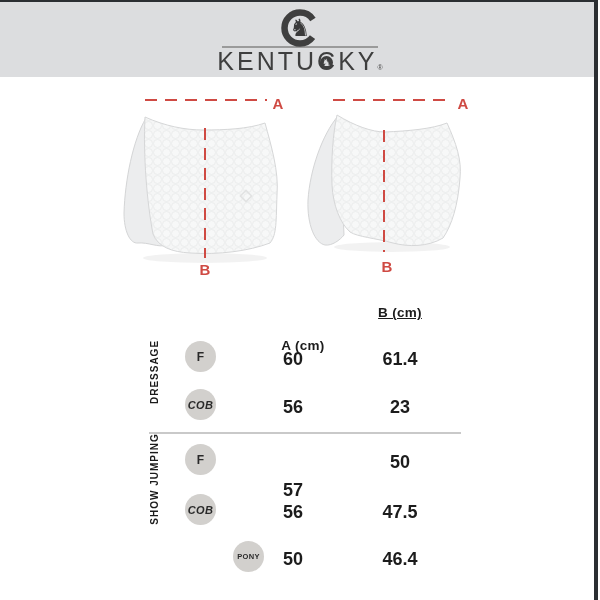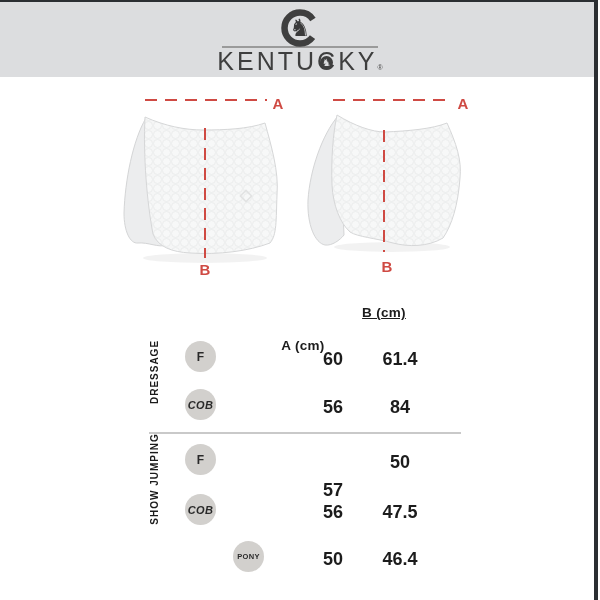--- a/index.html
+++ b/index.html
@@ -50,21 +50,21 @@
     background:#d2d0cd;color:#2a2a2a;font-weight:700;
     display:flex;align-items:center;justify-content:center;letter-spacing:0.3px;
   }
   .size-badge.s-f{font-size:12px;}
   .size-badge.s-cob{font-size:11px;font-style:italic;}
   .size-badge.s-pony{font-size:7.5px;}
   .cell{
     position:absolute;width:80px;text-align:center;
     font-size:18px;font-weight:700;color:#1c1c1c;line-height:1;
   }
-  .cell.col-a{left:263px;text-align:right;}
+  .cell.col-a{left:253px;}
   .cell.col-b{left:360px;}
   .divider{position:absolute;left:149px;top:432px;width:312px;height:1.5px;background:#c9c9c9;}
 </style>
 </head>
 <body>
 
 <div class="stage">
 
   <div class="banner"></div>
   <div class="logo-underline"></div>
@@ -114,34 +114,34 @@
     <line x1="384" y1="45" x2="384" y2="167" stroke="#cf4a43" stroke-width="2" stroke-dasharray="12 8"></line>
   </svg>
 
   <div class="meas-label" style="left:269px;top:96px;">A</div>
   <div class="meas-label" style="left:454px;top:96px;">A</div>
   <div class="meas-label" style="left:196px;top:262px;">B</div>
   <div class="meas-label" style="left:378px;top:259px;">B</div>
 
   <div>
     <div class="col-header" style="left:253px;margin-top:33px;">A (cm)</div>
-    <div class="col-header" style="left:334px;text-decoration:underline;">B (cm)</div>
+    <div class="col-header" style="left:350px;text-decoration:underline;">B (cm)</div>
 
     <div class="section-label" style="left:154px;top:372px;">DRESSAGE</div>
     <div class="section-label" style="left:154px;top:479px;">SHOW JUMPING</div>
 
     <div>
       <div class="size-badge s-f" style="top:341px;">F</div>
       <div class="cell col-a" style="top:350px;">60</div>
       <div class="cell col-b" style="top:350px;">61.4</div>
     </div>
     <div>
       <div class="size-badge s-cob" style="top:389px;">COB</div>
       <div class="cell col-a" style="top:398px;">56</div>
-      <div class="cell col-b" style="top:398px;">84</div>
+      <div class="cell col-b" style="top:398px;">23</div>
     </div>
 
     <div class="divider"></div>
 
     <div>
       <div class="size-badge s-f" style="top:444px;">F</div>
       <div class="cell col-a" style="top:453px;margin-top:28px;">57</div>
       <div class="cell col-b" style="top:453px;">50</div>
     </div>
     <div>

